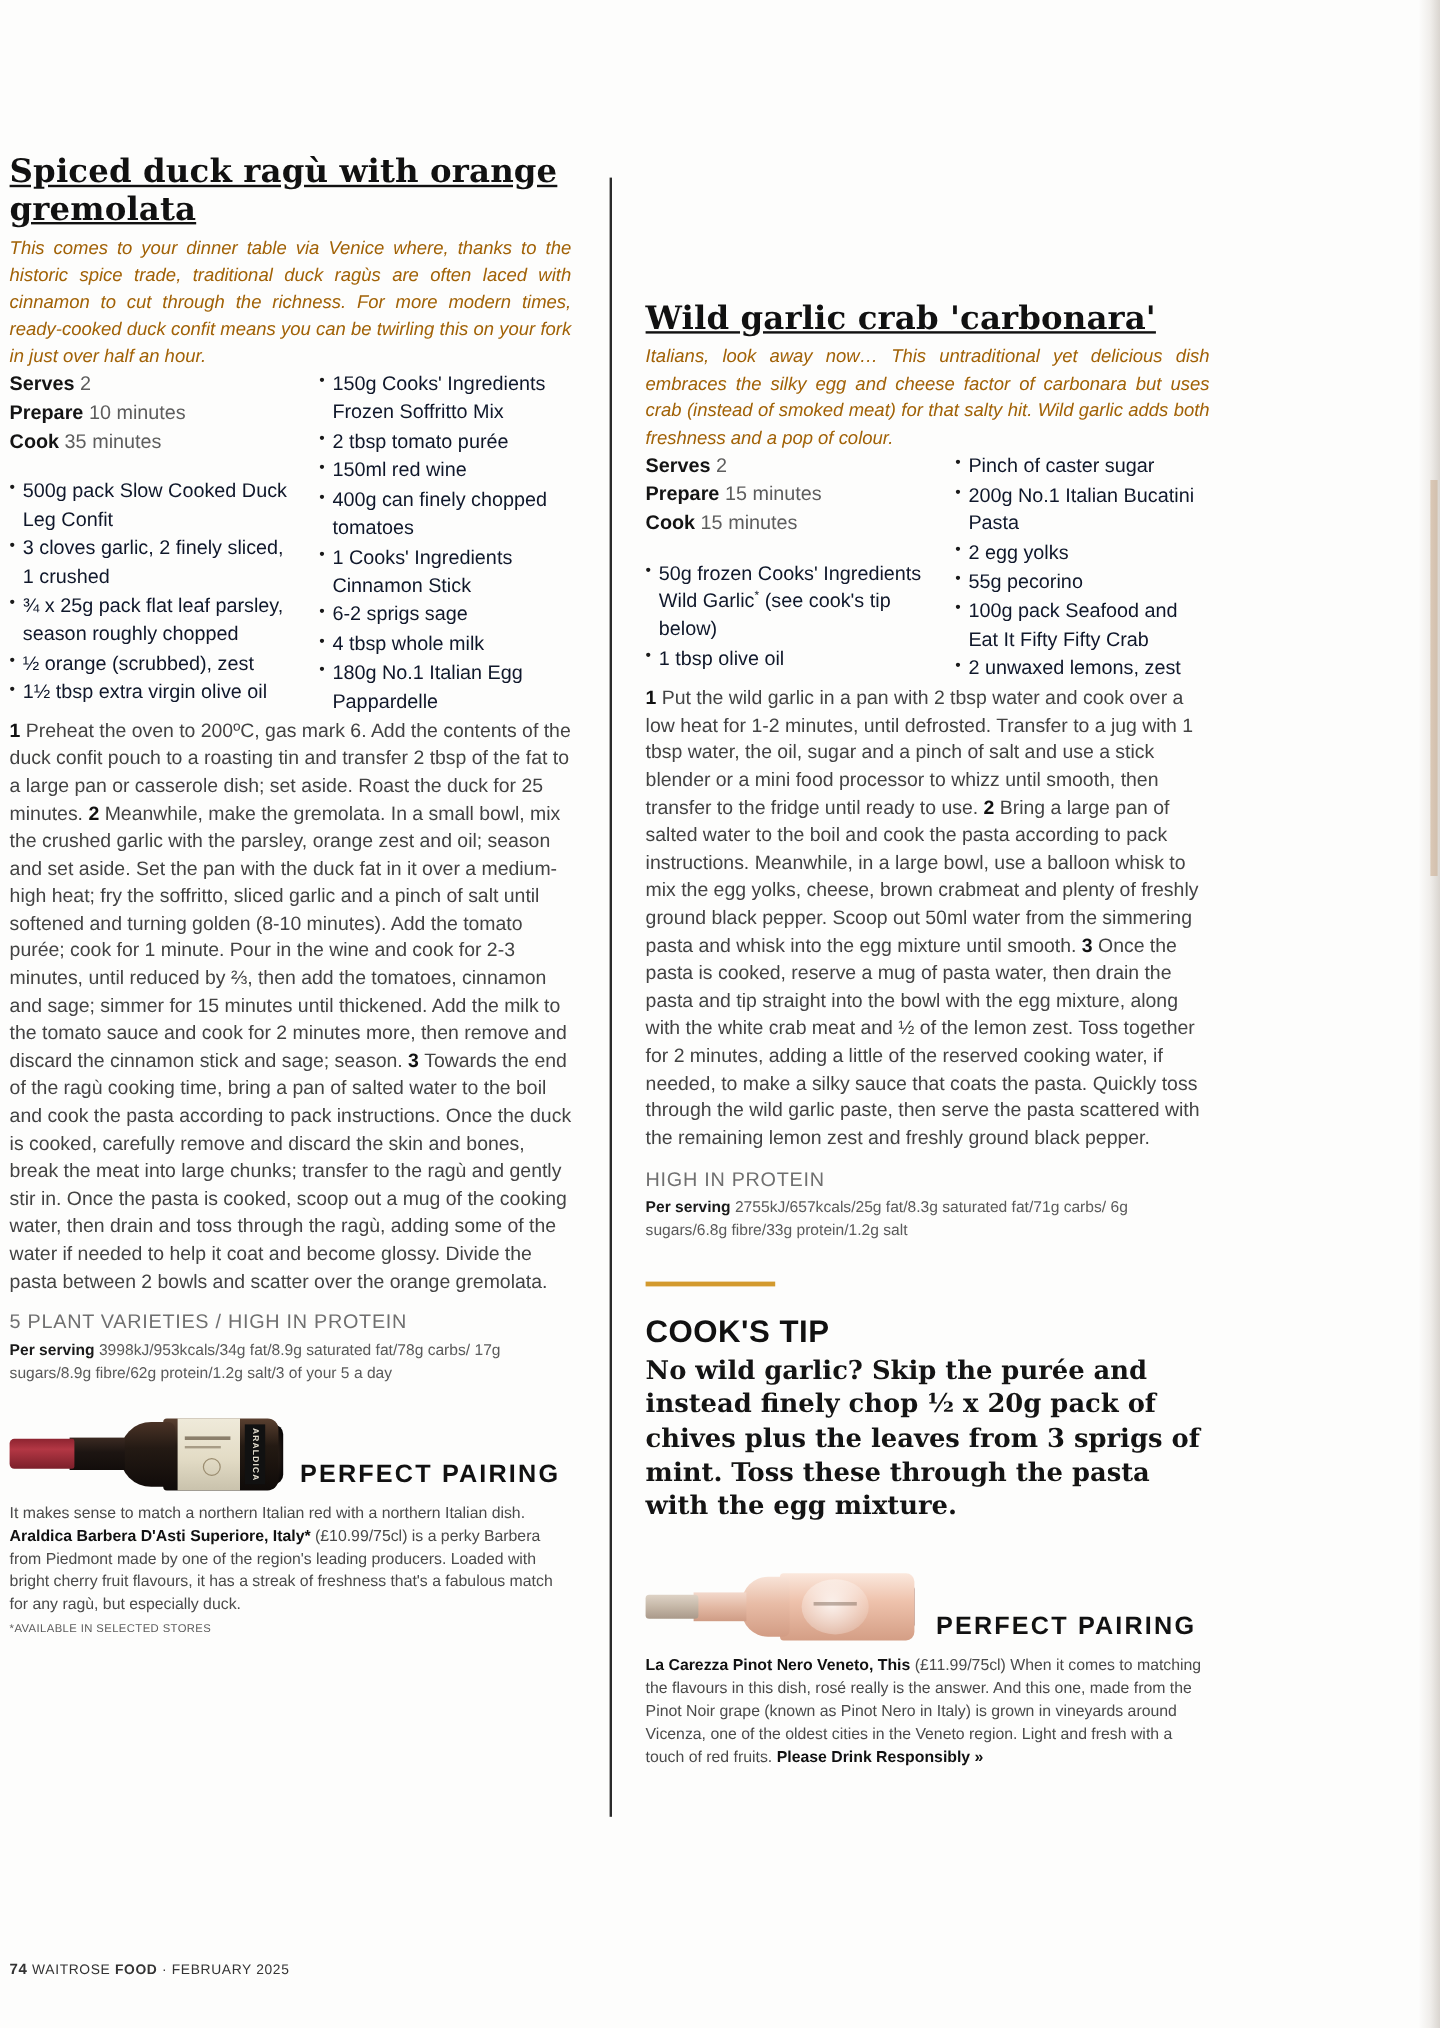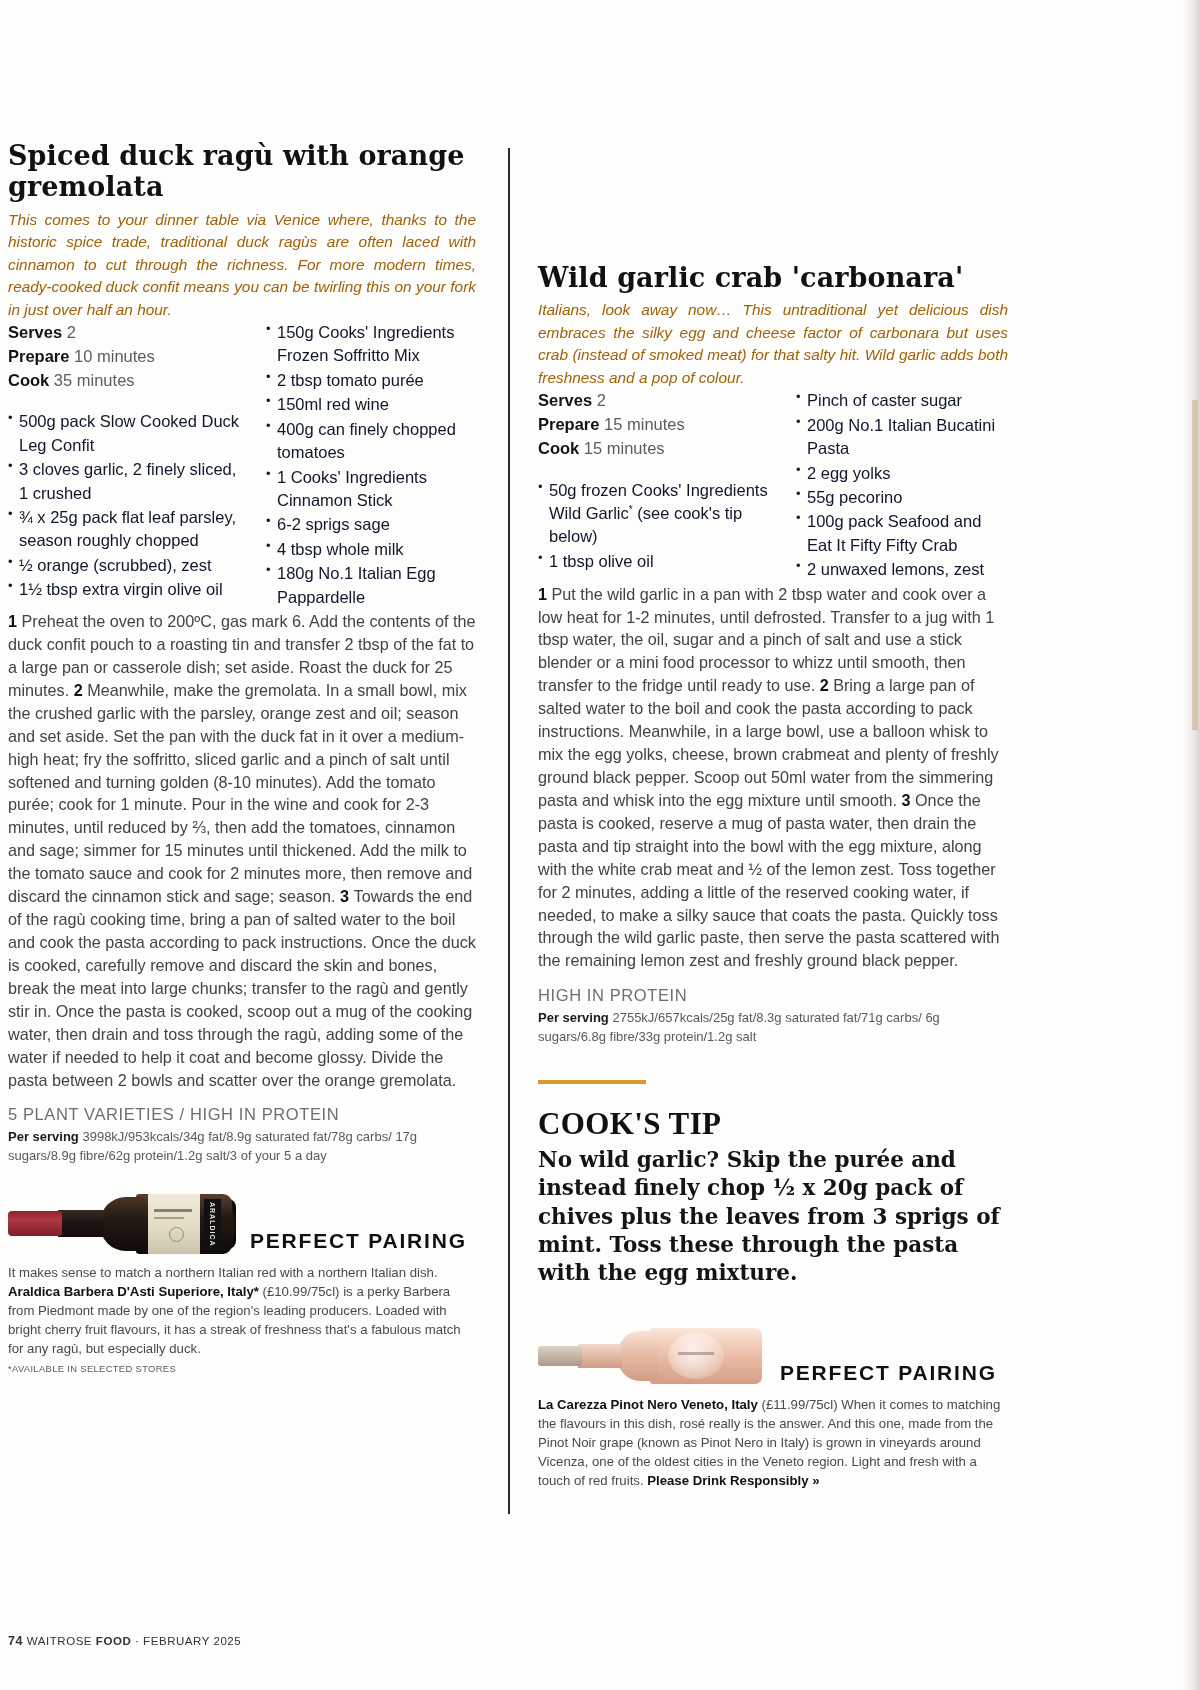--- a/index.html
+++ b/index.html
@@ -61,21 +61,22 @@
   }
 
   
   .recipe-title {
     font-family: "DejaVu Serif", "Liberation Serif", serif;
     font-weight: bold;
     font-size: 27px;
     line-height: 1.16;
     letter-spacing: .1px;
     color: #111;
-    margin: 12px 0 6px 0;
+    margin: 0 0 6px 0;
+    text-decoration: underline;
   }
   .standfirst {
     font-style: italic;
     font-size: 15.4px;
     line-height: 1.46;
     color: #a16207;
     margin: 0;
     text-align: justify;
   }
 
@@ -295,23 +296,23 @@
   }
 
   
   .tip-rule {
     width: 108px;
     height: 4px;
     background: #d39a2e;
     margin-bottom: 22px;
   }
   .tip-title {
-    font-family: Liberation Serif, serif;
+    font-family: Liberation Sans, sans-serif;
     font-weight: bold;
-    font-size: 31px;
+    font-size: 26px;
     letter-spacing: .4px;
     color: #111;
     margin: 0 0 4px 0;
   }
   .tip-body {
     font-family: "DejaVu Serif", "Liberation Serif", serif;
     font-weight: bold;
     font-size: 21.5px;
     line-height: 1.31;
     color: #141414;
@@ -478,21 +479,21 @@
           <div class="body"></div>
           <div class="shoulder"></div>
           <div class="neck"></div>
           <div class="neck-cap"></div>
           <div class="label"></div>
           <div class="label-ink"></div>
         </div>
         <div class="pairing-title">PERFECT PAIRING</div>
       </div>
       <div class="pairing-body">
-        <b>La Carezza Pinot Nero Veneto, Italy</b>
+        <b>La Carezza Pinot Nero Veneto, This</b>
         <span>(£11.99/75cl)</span>
         <span>When it comes to matching the flavours in this dish, rosé really is the answer. And this one, made from the Pinot Noir grape (known as Pinot Nero in Italy) is grown in vineyards around Vicenza, one of the oldest cities in the Veneto region. Light and fresh with a touch of red fruits.</span>
         <span class="drink-resp">Please Drink Responsibly »</span>
       </div>
     </div>
   </div>
 
   <div class="footer">
     <span class="pg">74</span>
     <span>WAITROSE</span>

